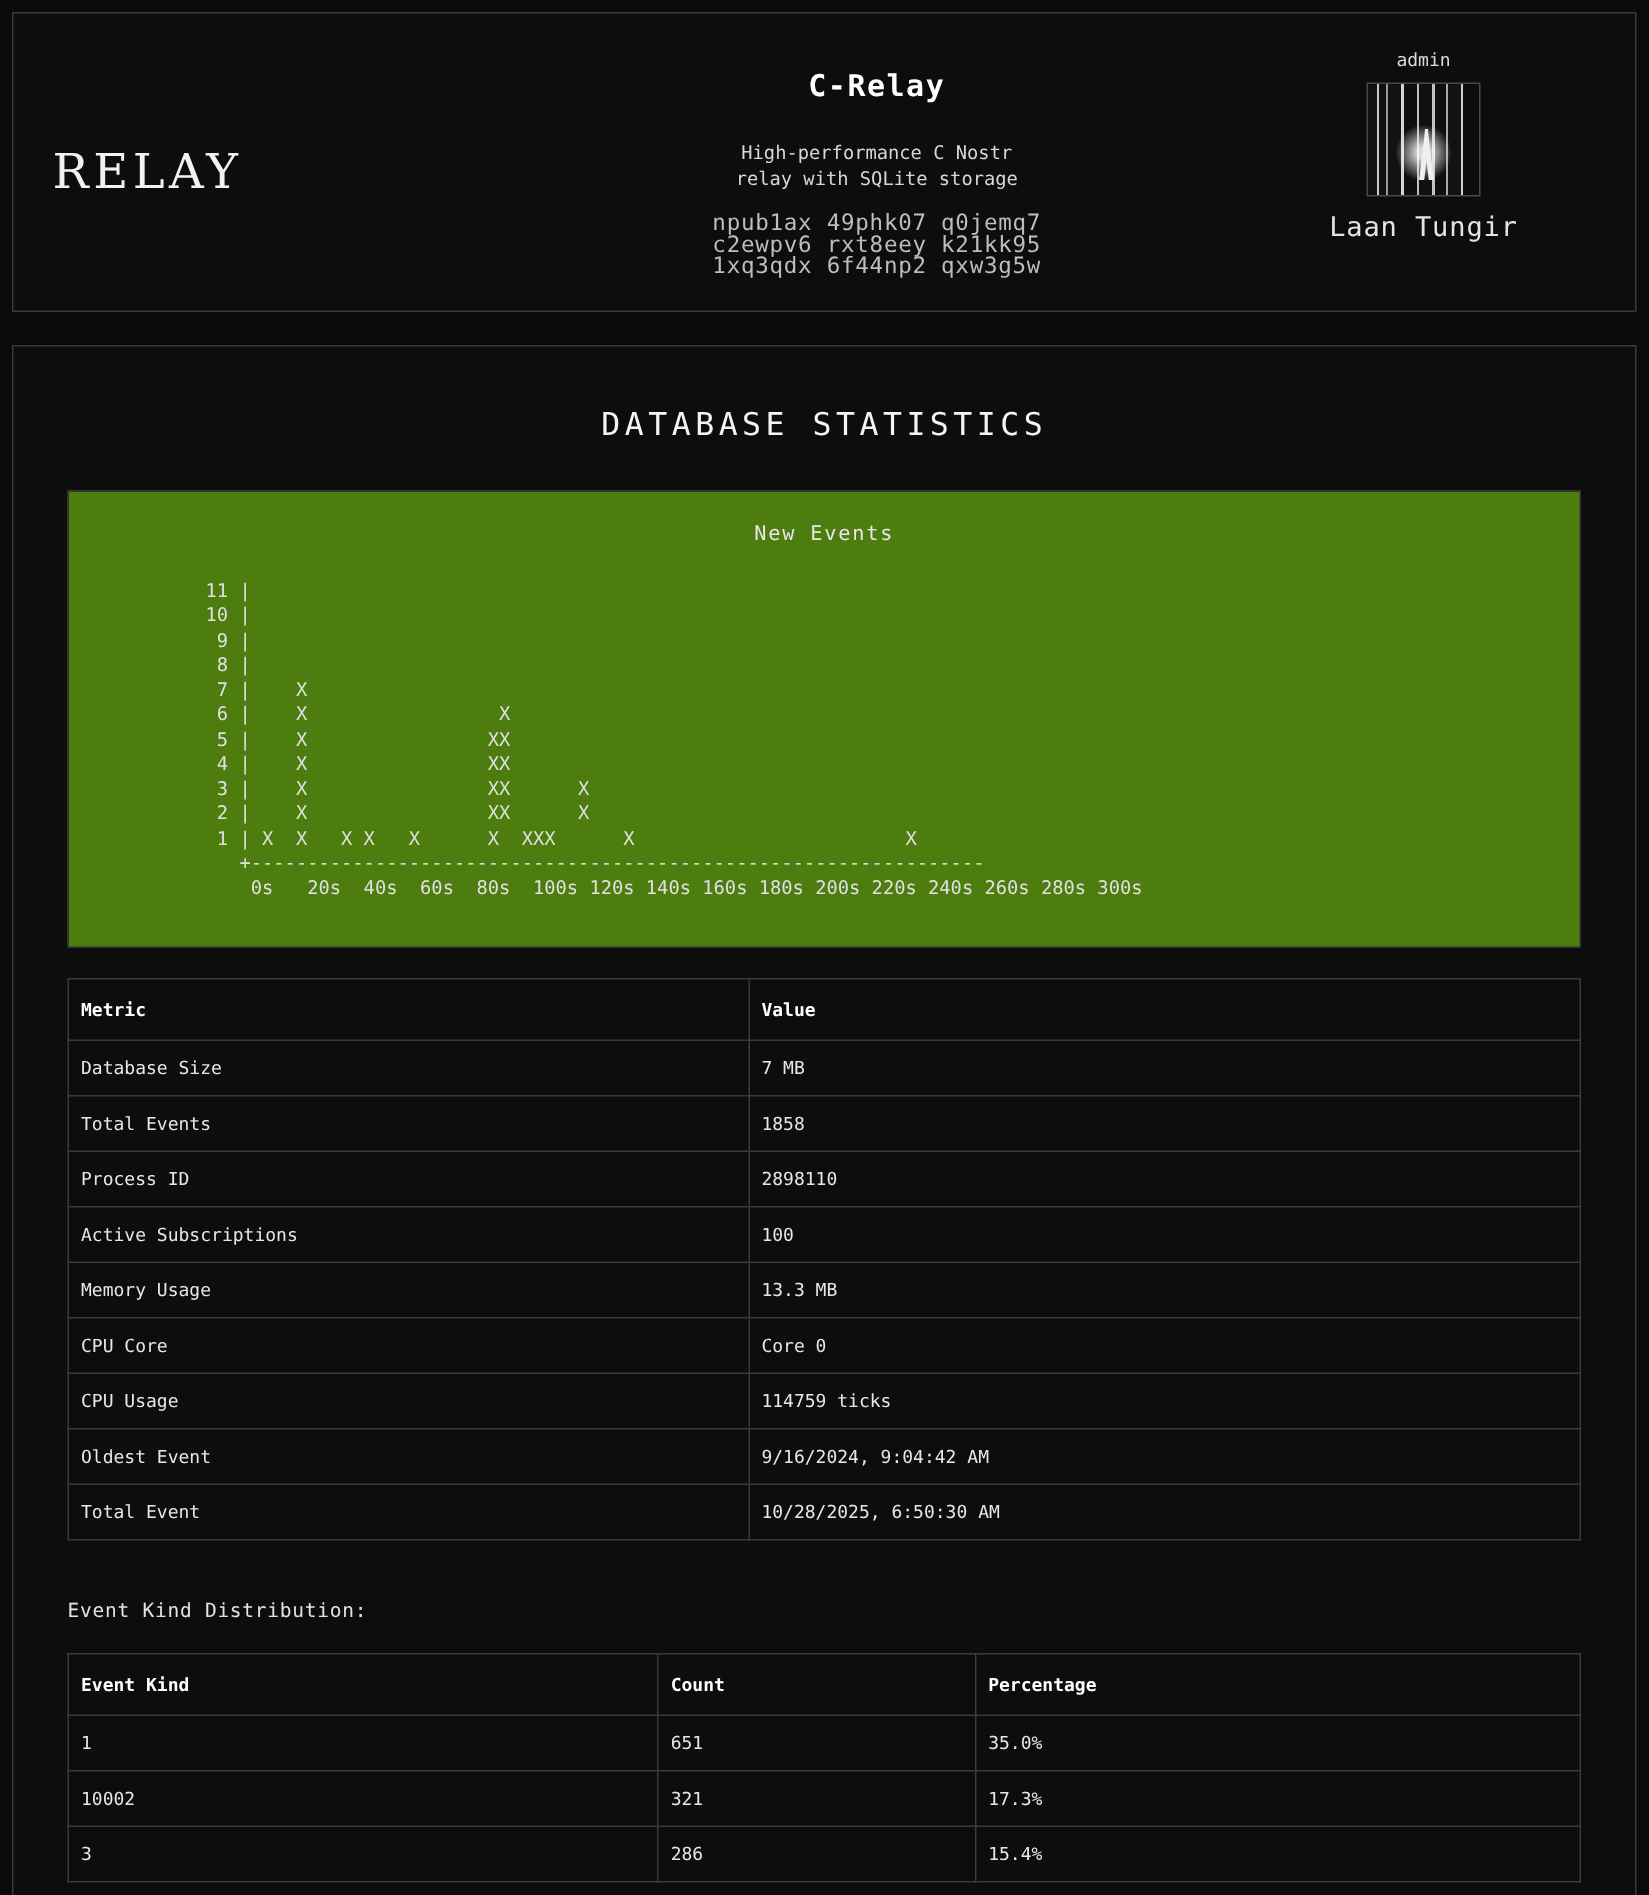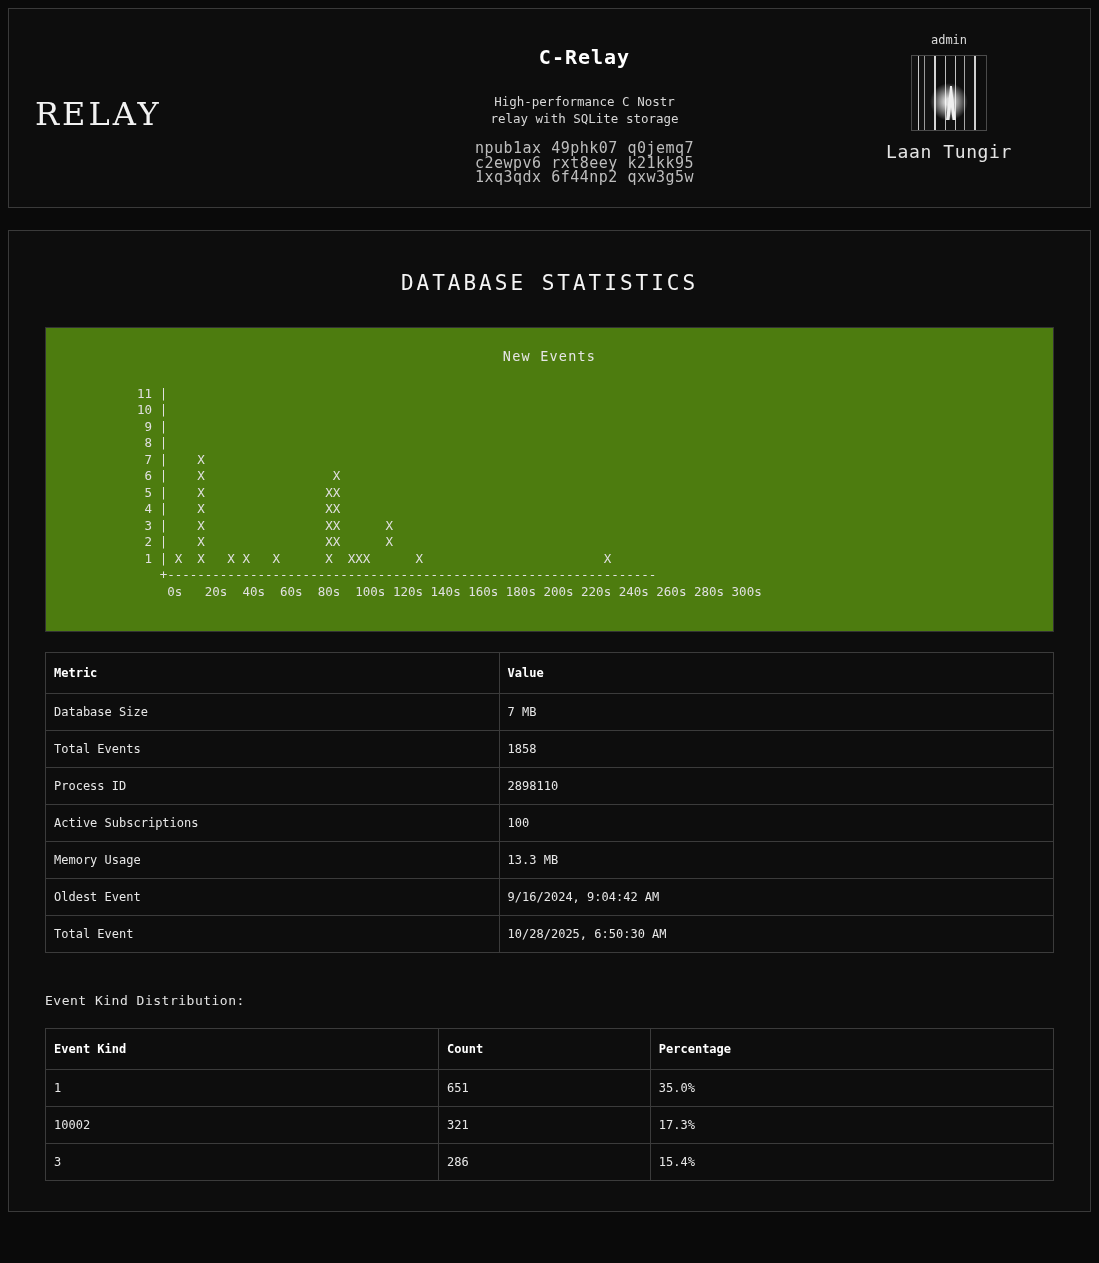--- a/index.html
+++ b/index.html
@@ -229,20 +229,28 @@
         </tr>
       <tr>
           <td>Active Subscriptions</td>
           <td>100</td>
         </tr>
       <tr>
           <td>Memory Usage</td>
           <td>13.3 MB</td>
         </tr>
       <tr>
+          <td>CPU Core</td>
+          <td>Core 0</td>
+        </tr>
+      <tr>
+          <td>CPU Usage</td>
+          <td>114759 ticks</td>
+        </tr>
+      <tr>
           <td>Oldest Event</td>
           <td>9/16/2024, 9:04:42 AM</td>
         </tr>
       <tr>
           <td>Total Event</td>
           <td>10/28/2025, 6:50:30 AM</td>
         </tr>
     </tbody>
   </table>
 

